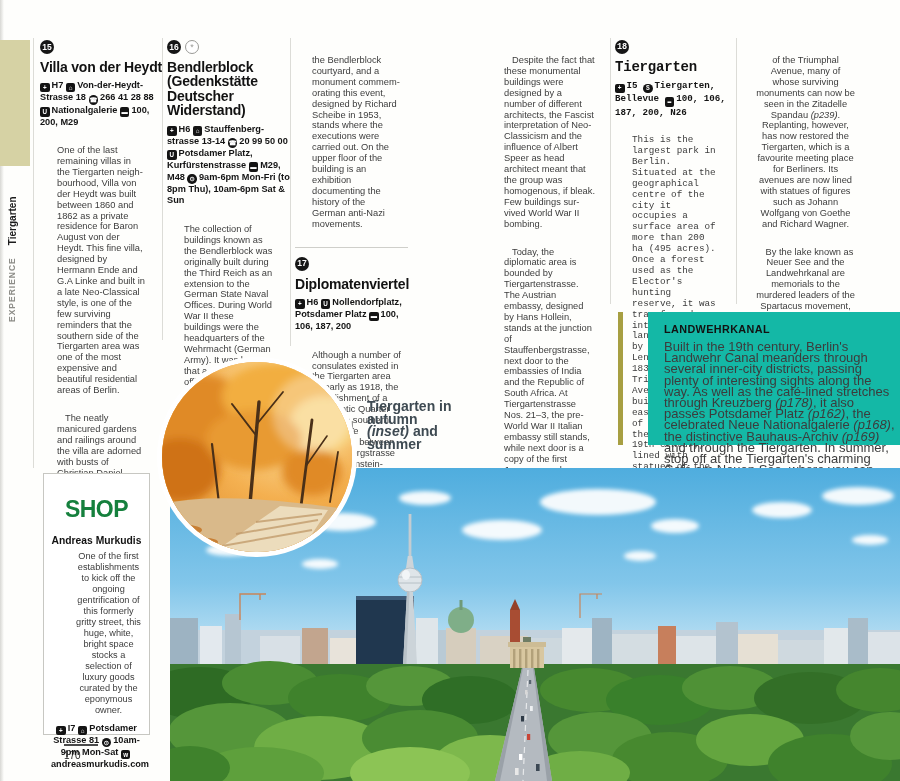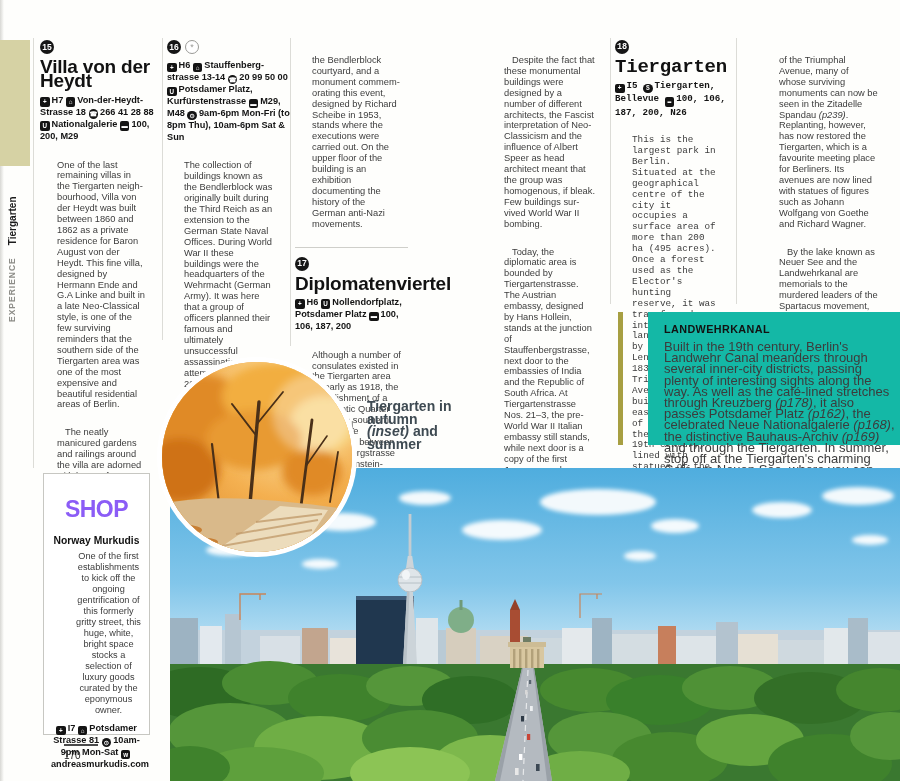--- a/index.html
+++ b/index.html
@@ -21,34 +21,34 @@
   .col { position:absolute; top:38px; font-size:9.3px; line-height:10.9px; color:#3c3c3c; }
   .col p { margin:17px; }
   .col p.ind { text-indent:8px; }
   .col p + p { margin-top:0; }
 
   .numrow { display:flex; align-items:center; gap:4px; margin:2px 0 6px; }
   .num { width:14px; height:14px; border-radius:50%; background:#161616; color:#fff;
     font-size:8.5px; font-weight:bold; display:flex; align-items:center; justify-content:center; }
   .num-extra { width:14px; height:14px; border-radius:50%; border:1px solid #9a9a96; color:#9a9a96;
     font-size:9px; display:flex; align-items:center; justify-content:center; background:#fff; }
-  .title { font-size:19px; line-height:14.4px; font-weight:bold; color:#121212;
+  .title { font-size:14px; line-height:14.4px; font-weight:bold; color:#121212;
     letter-spacing:-0.2px; margin-bottom:6px; }
   .info { font-weight:bold; font-size:9.2px; line-height:11.6px; color:#141414; margin-bottom:7px; }
   .icn { display:inline-flex; align-items:center; justify-content:center; width:9.5px; height:9.5px;
     border-radius:2px; background:#141414; color:#fff; font-size:6.3px; font-weight:bold;
     vertical-align:-1.5px; margin-right:2px; }
   .icn.rnd { border-radius:50%; }
   .seg { white-space:normal; }
   .colrule { border:0; border-top:1px solid #cfcfca; width:92%; margin:7px 0 9px; }
   .it { font-style:italic; }
 
   .shop-box { position:absolute; left:43px; top:473px; width:107px; height:262px;
     border:1px solid #c7c7c2; background:#fff; text-align:center; padding:22px 7px 0; }
-  .shop-label { font-size:23px; font-weight:bold; letter-spacing:-0.5px; color:#8b5cf6; margin-bottom:12px; }
+  .shop-label { font-size:23px; font-weight:bold; letter-spacing:-0.5px; color:#15803d; margin-bottom:12px; }
   .shop-name { font-size:10.3px; font-weight:bold; color:#121212; margin-bottom:5px; }
   .shop-body { font-size:9.2px; line-height:11px; color:#3c3c3c;margin-left:24px; }
   .shop-info { margin-top:7px; font-weight:bold; font-size:9.2px; line-height:11.6px; color:#141414; }
 
   .lw-box { position:absolute; left:648px; top:312px; width:262px; height:133px;
     background:#14b8a6; padding:11px 14px 0 16px; }
   .lw-bar { position:absolute; left:618px; top:312px; width:5px; height:133px; background:#a79f42; }
   .lw-title { font-size:10.8px; font-weight:bold; letter-spacing:0.4px; color:#121212; margin-bottom:6px; }
   .lw-body { font-size:13px; line-height:11.2px; color:#3c3c3c; }
 
@@ -99,20 +99,21 @@
       <p class="ind">The neatly manicured gardens and railings around the villa are adorned with busts of Christian Daniel Rauch and Alexander von Humboldt. The statues, by Reinhold Begas, originally lined the Triumphal Avenue in the Tiergarten before being moved here. After restoration in 1980, the villa became the headquarters of one of the most influential cultural bodies, the Foundation of Prussian Cultural Heritage.</p>
     </div>
   </div>
 
   <div class="col" style="left:167px; width:123px;">
     <div>
       <div class="numrow">
         <span class="num">16</span>
         <span class="num-extra">*</span>
       </div>
+      <div class="title">Bendlerblock (Gedenk­stätte Deutscher Widerstand)</div>
       <div class="info">
         <span class="seg"><span class="icn">+</span><span>H6</span></span>
         <span class="seg"><span class="icn">⌂</span><span>Stauffenberg­strasse 13-14</span></span>
         <span class="seg"><span class="icn rnd">☎</span><span>20 99 50 00</span></span>
         <span class="seg"><span class="icn">U</span><span>Potsdamer Platz, Kurfürstenstrasse</span></span>
         <span class="seg"><span class="icn">▬</span><span>M29, M48</span></span>
         <span class="seg"><span class="icn rnd">⊙</span><span>9am-6pm Mon-Fri (to 8pm Thu), 10am-6pm Sat &amp; Sun</span></span>
       </div>
       <p>The collection of buildings known as the Bendlerblock was originally built during the Third Reich as an extension to the German State Naval Offices. During World War II these buildings were the headquarters of the Wehrmacht (German Army). It was here that a group of officers planned their famous and ultimately unsuccessful assassination attempt on Hitler on 20 July 1944. Four of the conspirators were shot in</p>
     </div>
@@ -149,28 +150,28 @@
       <div class="info">
         <span class="seg"><span class="icn">+</span><span>I5</span></span>
         <span class="seg"><span class="icn rnd">S</span><span>Tiergarten, Bellevue</span></span>
         <span class="seg"><span class="icn">▬</span><span>100, 106, 187, 200, N26</span></span>
       </div>
       <p>This is the largest park in Berlin. Situated at the geographical centre of the city it occupies a surface area of more than 200 ha (495 acres). Once a forest used as the Elector's hunting reserve, it was transformed into a landscaped park by Peter Joseph Lenné in the 1830s. A Triumphal Avenue was built in the eastern section of the park at the end of the 19th century, lined with statues of the coun­try's rulers and statesmen.</p>
       <p class="ind">World War II inflicted huge damage on the Tiergarten, including the destruction</p>
     </div>
   </div>
 
-  <div class="col" style="left:762px; width:133px;">
+  <div class="col" style="left:739px; width:133px;text-align:center;">
     <p><span>of the Triumphal Avenue, many of whose surviving monuments can now be seen in the Zitadelle Spandau </span><span class="it">(p239)</span><span>. Replanting, however, has now restored the Tiergarten, which is a fav­ourite meeting place for Berliners. Its avenues are now lined with statues of figures such as Johann Wolfgang von Goethe and Richard Wagner.</span></p>
     <p class="ind">By the lake known as Neuer See and the Landwehrkanal are memorials to the murdered leaders of the Spartacus movement, Karl Liebknecht and Rosa Luxemburg. Also worth finding is a collection of gas lamps, displayed near the Tiergarten S-Bahn station.</p>
   </div>
 
   <div class="shop-box">
     <div class="shop-label">SHOP</div>
-    <div class="shop-name">Norway Murkudis</div>
+    <div class="shop-name">Andreas Murkudis</div>
     <div class="shop-body">One of the first establishments to kick off the ongoing gentrification of this formerly gritty street, this huge, white, bright space stocks a selection of luxury goods curated by the eponymous owner.</div>
     <div class="shop-info">
       <span class="seg"><span class="icn">+</span><span>I7</span></span>
       <span class="seg"><span class="icn">⌂</span><span>Potsdamer Strasse 81</span></span>
       <span class="seg"><span class="icn rnd">⊙</span><span>10am-9pm Mon-Sat</span></span>
       <span class="seg"><span class="icn">w</span><span>andreasmurkudis.com</span></span>
     </div>
   </div>
 
   <div class="lw-box">

